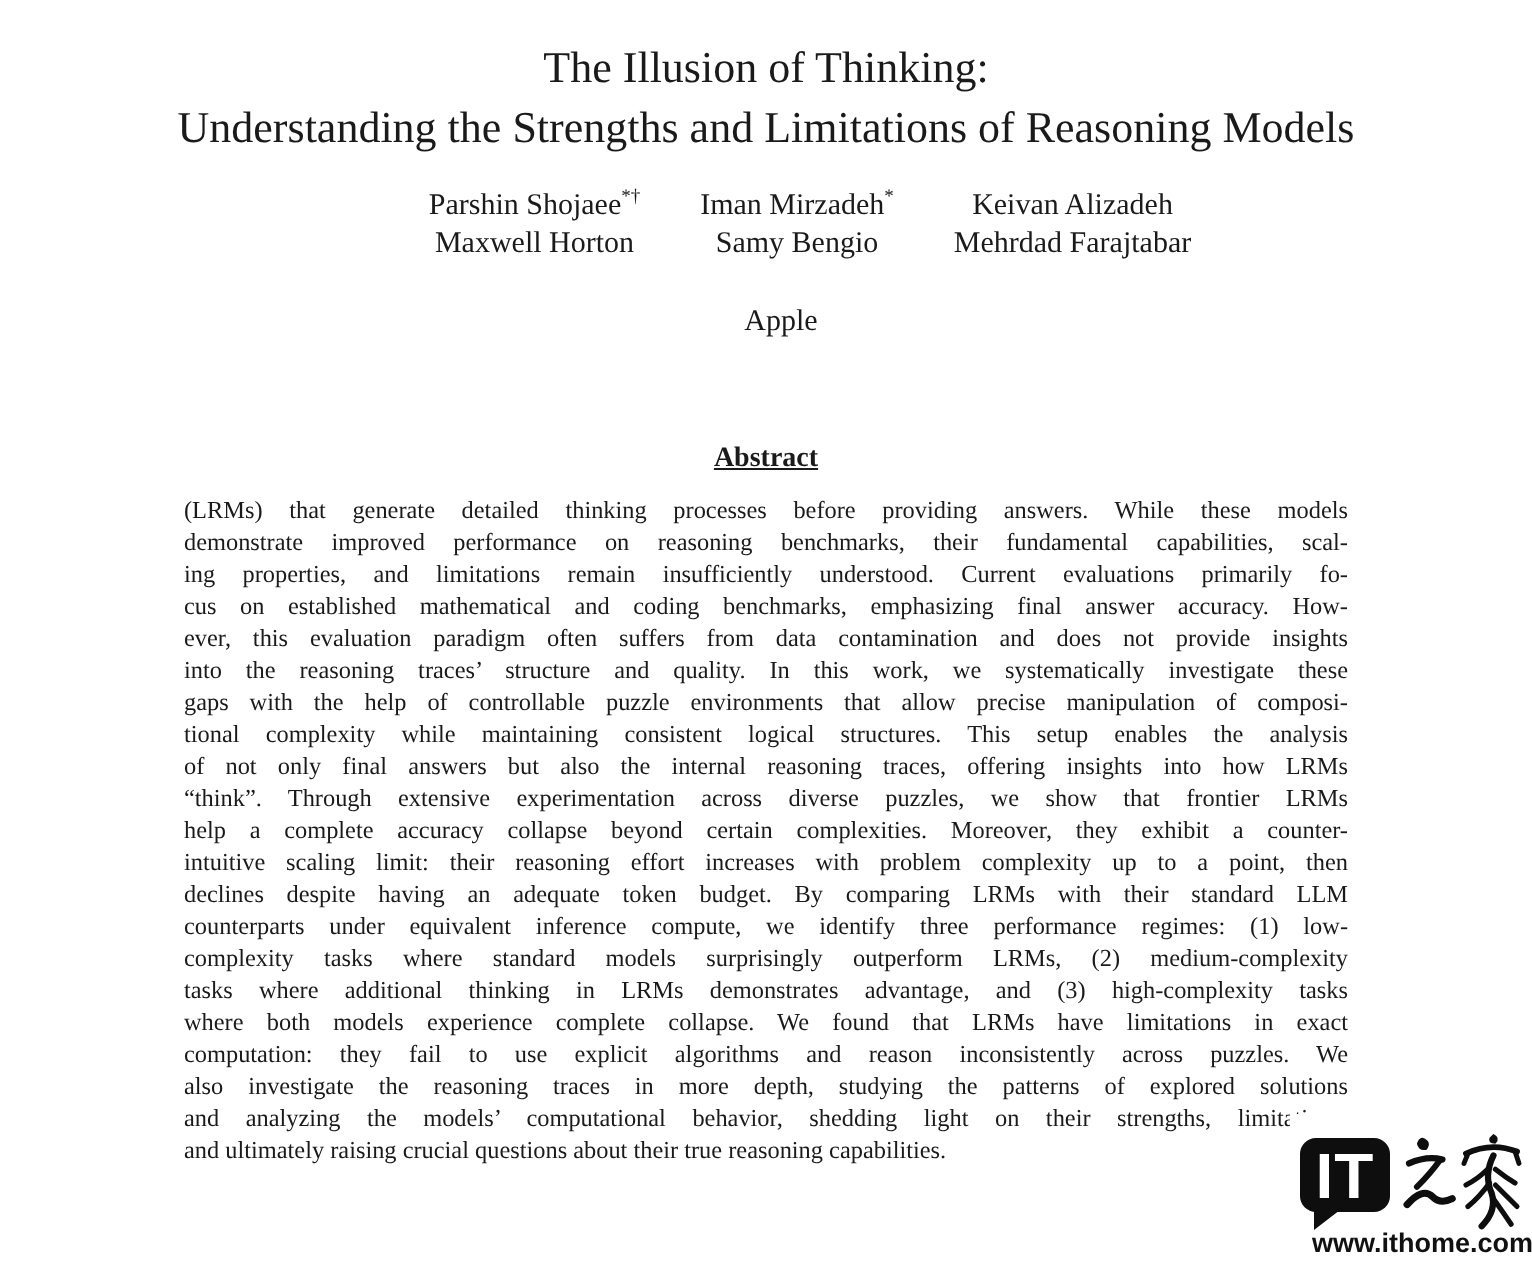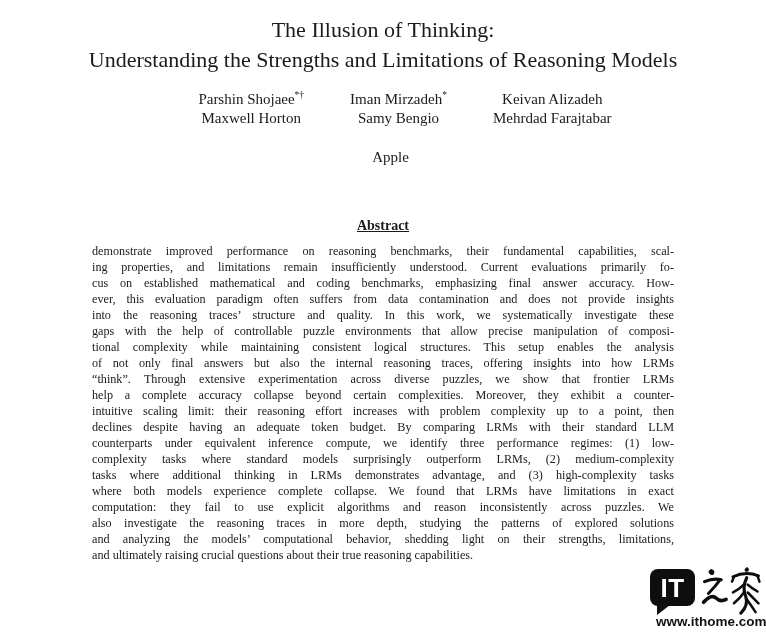--- a/index.html
+++ b/index.html
@@ -6,31 +6,31 @@
   .page {
     position: relative;
     width: 766px;
     height: 636px;
     background: #ffffff;
     color: #1a1a1a;
     font-family: "Liberation Serif", "DejaVu Serif", serif;
     overflow: hidden;
   }
   .title {
+    padding-top: 19px;
     text-align: center;
     font-size: 22px;
     line-height: 30px;
     font-weight: normal;
-    margin-top: 15px;
   }
   .authors {
     margin-top: 15px;
     display: grid;
     grid-template-columns: repeat(3, auto);
-    column-gap: 46px;
+    column-gap: 30px;
     justify-content: center;
     justify-items: center;
     font-size: 15px;
     line-height: 19px;
     margin-left: 44px;
   }
   .author sup {
     font-size: 9.5px;
     line-height: 0;
   }
@@ -98,21 +98,21 @@
     bottom: -9px;
     width: 0;
     height: 0;
     border-top: 10px solid #0e0e0e;
     border-right: 13px solid transparent;
   }
   .it-text {
     color: #ffffff;
     font-family: "Liberation Sans", "DejaVu Sans", sans-serif;
     font-weight: 800;
-    font-size: 26px;
+    font-size: 32px;
     line-height: 1;
     letter-spacing: 0.5px;
   }
   .cn-callig { width: 62px; height: 53px; flex: 0 0 auto; }
   .wm-url {
     position: absolute;
     left: 11px;
     right: 2px;
     bottom: 3px;
     text-align: center;
@@ -140,20 +140,21 @@
     <span class="author"><span>Maxwell Horton</span><sup></sup></span>
     <span class="author"><span>Samy Bengio</span><sup></sup></span>
     <span class="author"><span>Mehrdad Farajtabar</span><sup></sup></span>
   </div>
 
   <div class="affiliation">Apple</div>
 
   <div class="abstract">
     <div class="abstract-heading">Abstract</div>
     <div class="abstract-body" id="abstract-lines">
+        <div class="abs-line">(LRMs) that generate detailed thinking processes before providing answers. While these models</div>
         <div class="abs-line">demonstrate improved performance on reasoning benchmarks, their fundamental capabilities, scal-</div>
         <div class="abs-line">ing properties, and limitations remain insufficiently understood. Current evaluations primarily fo-</div>
         <div class="abs-line">cus on established mathematical and coding benchmarks, emphasizing final answer accuracy. How-</div>
         <div class="abs-line">ever, this evaluation paradigm often suffers from data contamination and does not provide insights</div>
         <div class="abs-line">into the reasoning traces’ structure and quality. In this work, we systematically investigate these</div>
         <div class="abs-line">gaps with the help of controllable puzzle environments that allow precise manipulation of composi-</div>
         <div class="abs-line">tional complexity while maintaining consistent logical structures. This setup enables the analysis</div>
         <div class="abs-line">of not only final answers but also the internal reasoning traces, offering insights into how LRMs</div>
         <div class="abs-line">“think”. Through extensive experimentation across diverse puzzles, we show that frontier LRMs</div>
         <div class="abs-line">help a complete accuracy collapse beyond certain complexities. Moreover, they exhibit a counter-</div>

